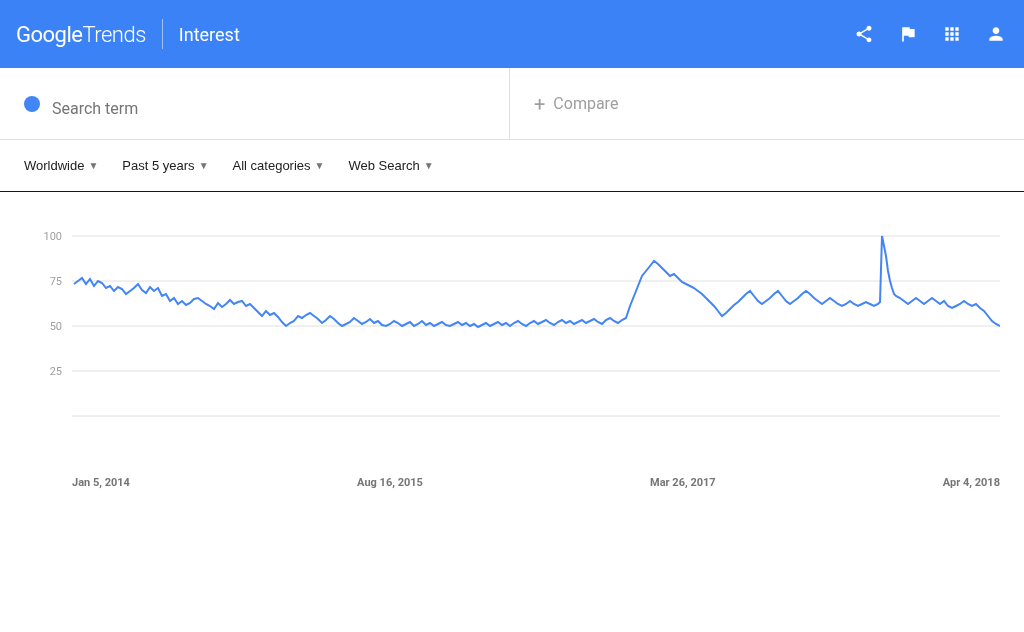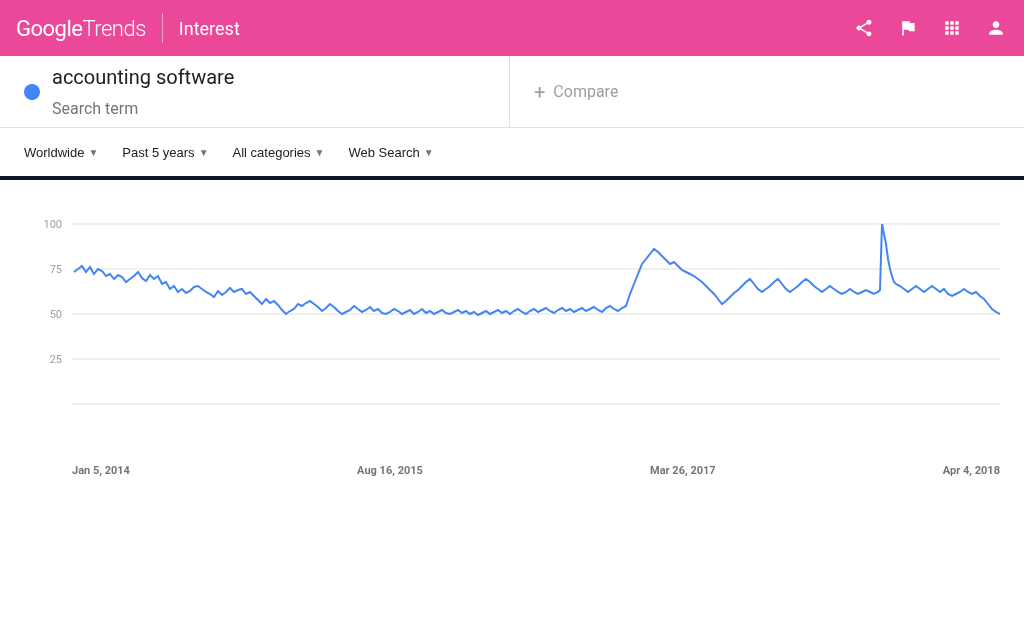--- a/index.html
+++ b/index.html
@@ -1,21 +1,21 @@
 <!DOCTYPE html>
 <html><head>
   <meta charset="utf-8">
   <style>
     * { margin: 0; padding: 0; box-sizing: border-box; }
     body { font-family: 'Roboto', Arial, sans-serif; background: #fff; width: 1024px; height: 632px; overflow: hidden; }
 
     
     #header {
-      background: #ec4899;
-      height: 56px;
+      background: #3b82f6;
+      height: 68px;
       display: flex;
       align-items: center;
       padding: 0 16px;
       gap: 0;
     }
     #logo-area {
       display: flex;
       align-items: center;
       gap: 0;
     }
@@ -107,21 +107,21 @@
       color: #9e9e9e;
     }
 
     
     #filters {
       display: flex;
       align-items: center;
       padding: 0 16px;
       height: 52px;
       gap: 8px;
-      border-bottom: 4px solid #0f172a;
+      border-bottom: 1px solid #0f172a;
     }
     .filter-btn {
       display: flex;
       align-items: center;
       gap: 4px;
       padding: 6px 8px;
       border: none;
       background: none;
       cursor: pointer;
       font-size: 13px;
@@ -235,21 +235,20 @@
           <path d="M12 12c2.21 0 4-1.79 4-4s-1.79-4-4-4-4 1.79-4 4 1.79 4 4 4zm0 2c-2.67 0-8 1.34-8 4v2h16v-2c0-2.66-5.33-4-8-4z"></path>
         </svg>
     </div>
   </div>
 </div>
 
 <div id="search-area">
   <div id="search-term-container">
     <div id="search-dot"></div>
     <div id="search-text-group">
-      <span id="search-term-label">accounting software</span>
       <span id="search-type-label">Search term</span>
     </div>
   </div>
   <div id="compare-container">
     <span id="compare-plus" style="font-size:20px;color:#9e9e9e;">+</span>
     <span id="compare-text">Compare</span>
   </div>
 </div>
 
 <div id="filters">

